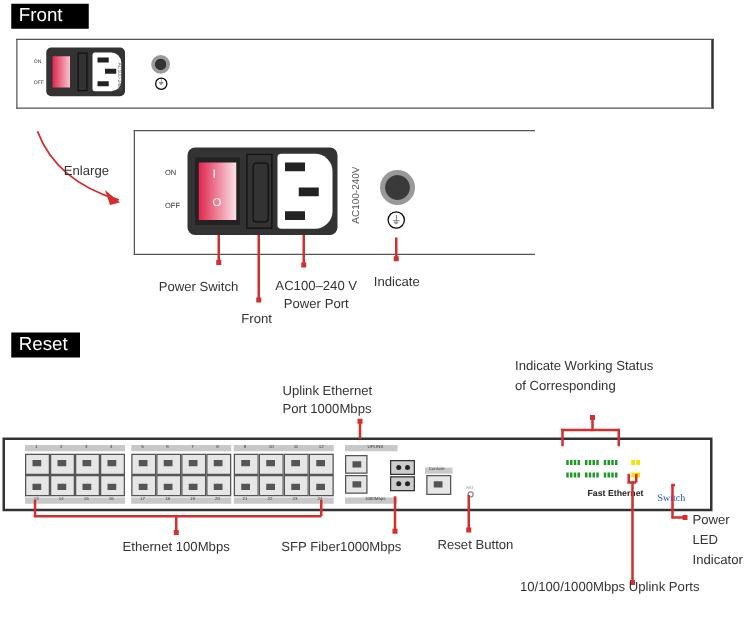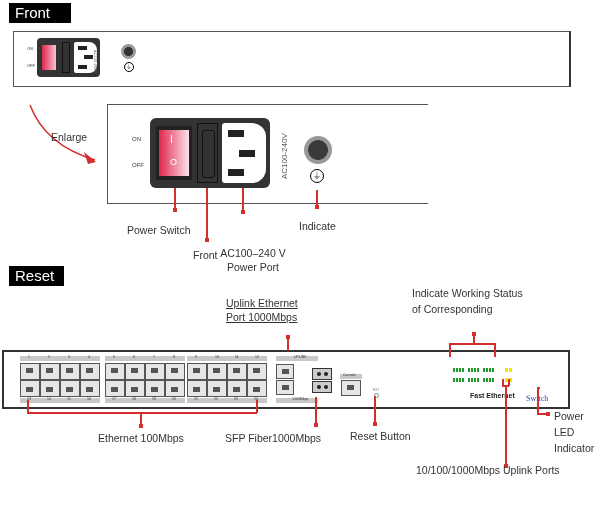--- a/index.html
+++ b/index.html
@@ -1,20 +1,20 @@
 <!DOCTYPE html>
 <html><head>
 <meta charset="utf-8">
 <style>
   html,body{margin:0;padding:0;background:#fff;}
   body{width:600px;height:511px;position:relative;overflow:hidden;font-family:"Liberation Sans",sans-serif;color:#333;}
   .abs{position:absolute;}
   .tag{position:absolute;background:#000;color:#fff;font-size:15px;padding:1px 6px 2px 6px;line-height:17px;}
   .lbl{position:absolute;font-size:10.5px;color:#333;white-space:nowrap;line-height:14px;}
-  .lbl-c{text-align:center;margin-top:24px;}
+  .lbl-c{text-align:center;}
   .panel{position:absolute;background:#fff;border:1.5px solid #555;}
   .red{background:#d32f2f;position:absolute;}
   .dot{position:absolute;width:4px;height:4px;background:#d32f2f;}
   .port{position:absolute;width:18px;height:15px;background:#e6e6e6;border:1px solid #555;box-sizing:border-box;}
   .port::after{content:"";position:absolute;left:5px;top:4px;width:7px;height:5px;background:#555;}
   .numbar{position:absolute;height:5px;background:#c8c8c8;}
   .led{position:absolute;width:2px;height:4px;}
 </style>
 </head>
 <body>
@@ -80,21 +80,21 @@
 <div class="lbl" style="left:127px;top:223px;">Power Switch</div>
 <div class="lbl" style="left:193px;top:248px;">Front</div>
 <div class="lbl lbl-c" style="left:217px;top:222px;width:72px;">
   <div>AC100–240 V</div>
   <div>Power Port</div>
 </div>
 <div class="lbl" style="left:299px;top:219px;">Indicate</div>
 
 <div class="tag" style="left:9px;top:266px;width:43px;">Reset</div>
 
-<div class="lbl" style="left:226px;top:296px;text-decoration:underline;">
+<div class="lbl" style="left:226px;top:306px;">
   <div>Uplink Ethernet</div>
   <div>Port 1000Mbps</div>
 </div>
 <div class="lbl" style="left:412px;top:285px;line-height:16px;">
   <div>Indicate Working Status</div>
   <div>of Corresponding</div>
 </div>
 
 <div class="panel" style="left:2px;top:350px;width:564px;height:55px;border:2px solid #333;">
   <div id="port-groups">

